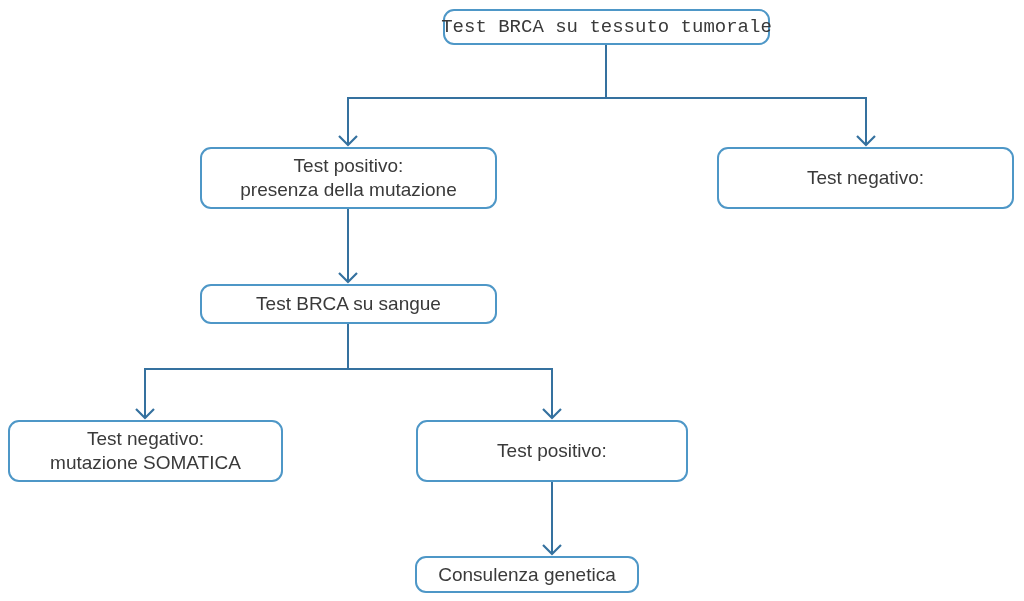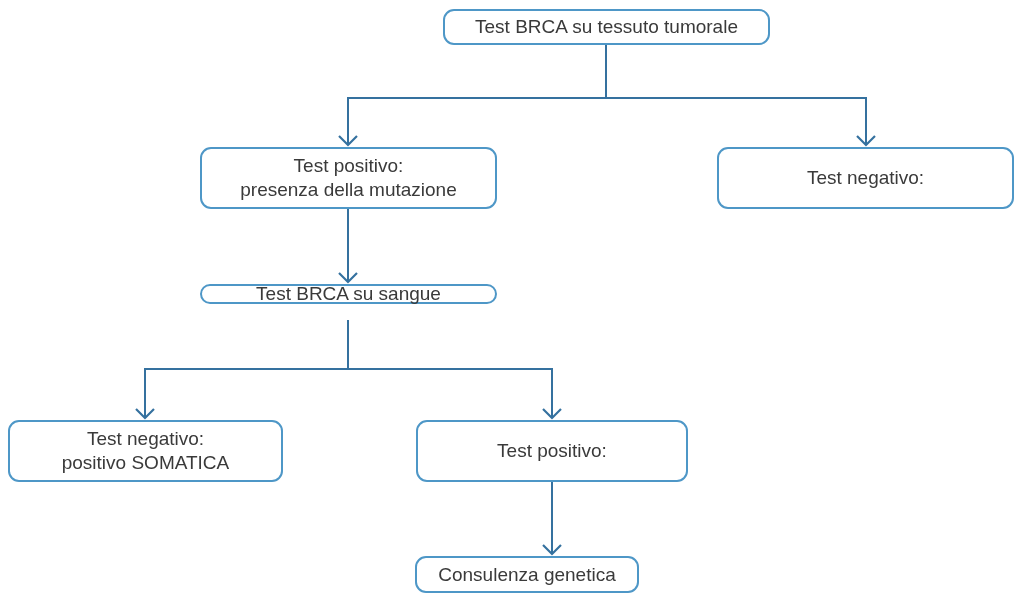--- a/index.html
+++ b/index.html
@@ -41,24 +41,24 @@
     border-radius: 11px;
     color: var(--text-color);
     font-size: 19px;
     line-height: 24px;
     text-align: center;
     white-space: nowrap;
   }
   .node span { display: block; }
 
   
-  #n-root       { left: 443px; top:   9px; width: 327px; height: 36px; }
+  #n-root       { left: 443px; top:   9px; width: 327px; height: 36px; font-family: Liberation Mono, monospace; }
   #n-tpos       { left: 200px; top: 147px; width: 297px; height: 62px; }
   #n-tneg       { left: 717px; top: 147px; width: 297px; height: 62px; }
-  #n-blood      { left: 200px; top: 284px; width: 297px; height: 20px; align-items: center; }
+  #n-blood      { left: 200px; top: 284px; width: 297px; height: 40px; align-items: center; }
   #n-somatic    { left:   8px; top: 420px; width: 275px; height: 62px; }
   #n-germline   { left: 416px; top: 420px; width: 272px; height: 62px; }
   #n-counseling { left: 415px; top: 556px; width: 224px; height: 37px; }
 </style>
 </head>
 <body>
 
 <div class="canvas">
 
   <svg class="connectors" width="1024" height="601" viewBox="0 0 1024 601" xmlns="http://www.w3.org/2000/svg">
@@ -95,21 +95,21 @@
   <div class="node" id="n-tneg">
     <span>Test negativo:</span>
   </div>
 
   <div class="node" id="n-blood">
     <span>Test BRCA su sangue</span>
   </div>
 
   <div class="node" id="n-somatic">
     <span>Test negativo:</span>
-    <span>positivo SOMATICA</span>
+    <span>mutazione SOMATICA</span>
   </div>
 
   <div class="node" id="n-germline">
     <span>Test positivo:</span>
   </div>
 
   <div class="node" id="n-counseling">
     <span>Consulenza genetica</span>
   </div>
 

